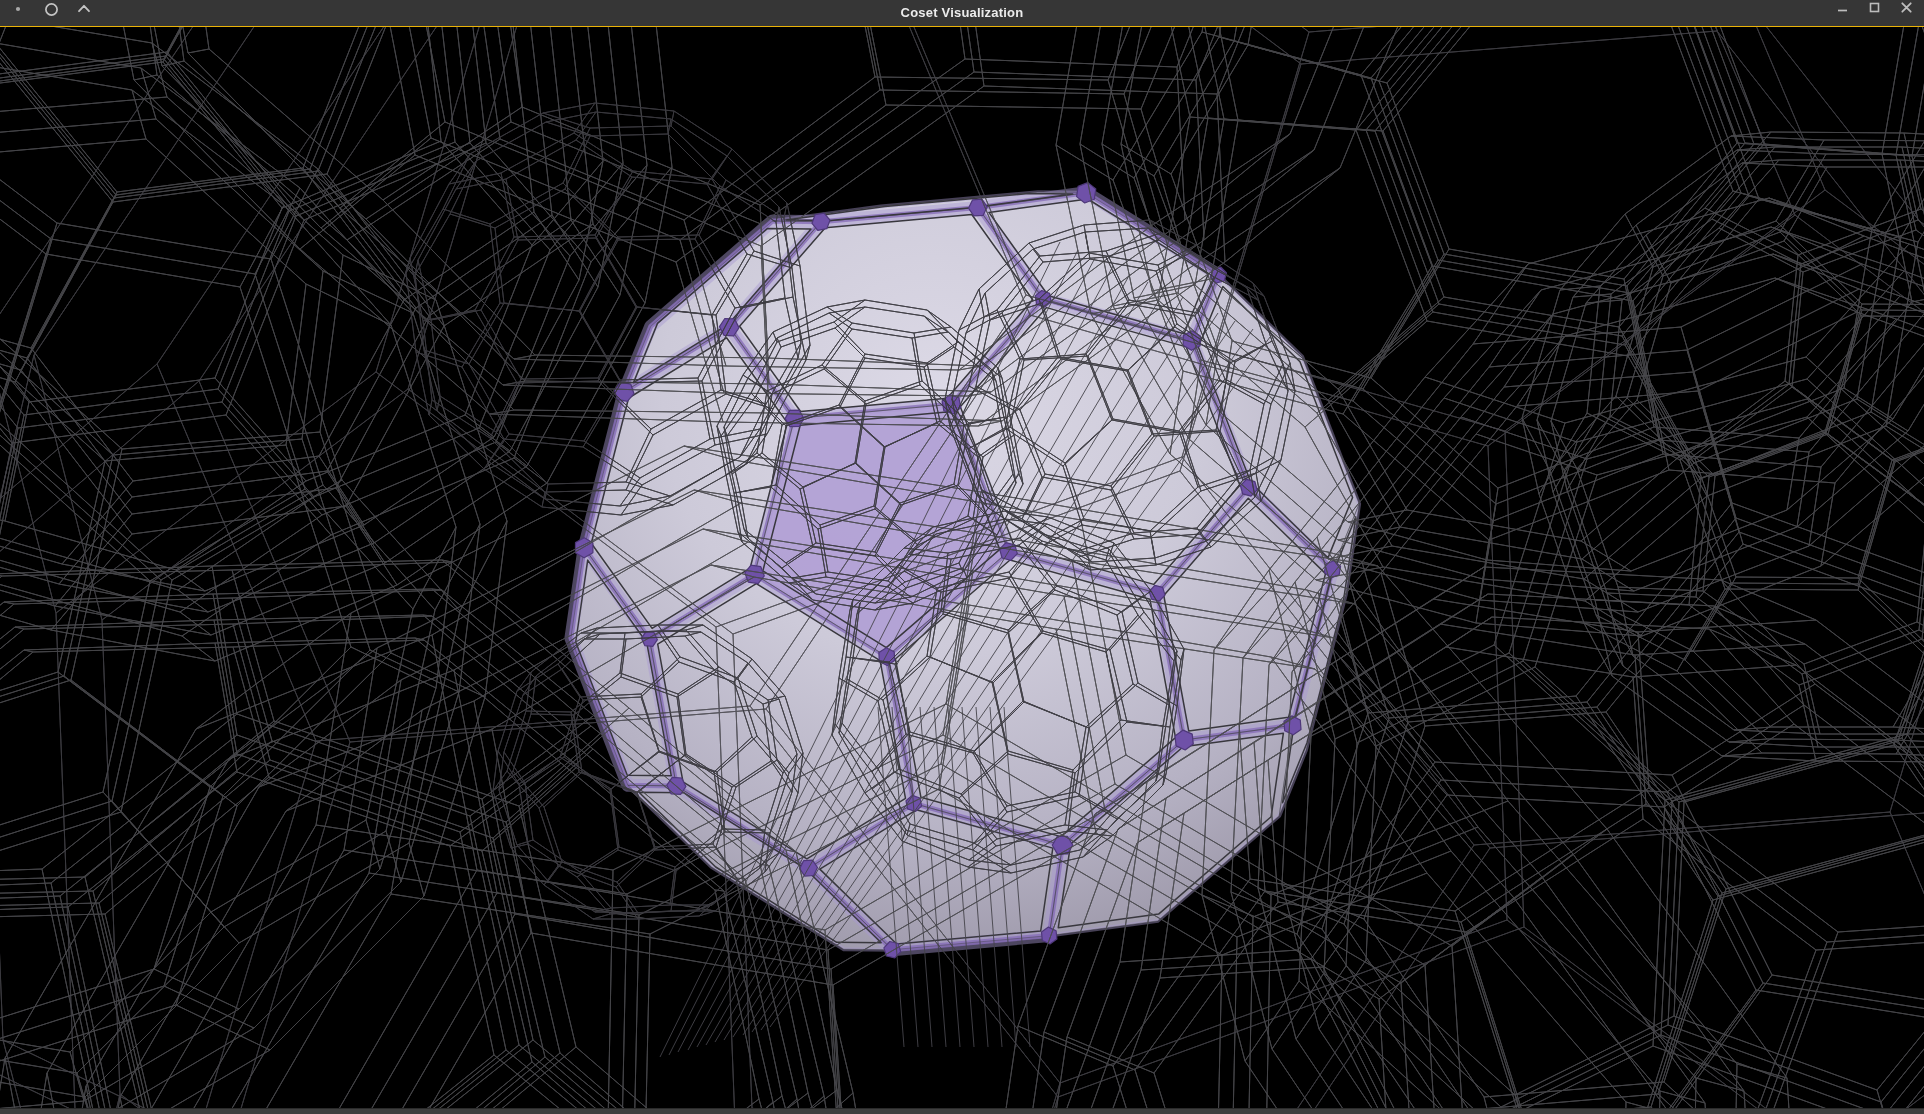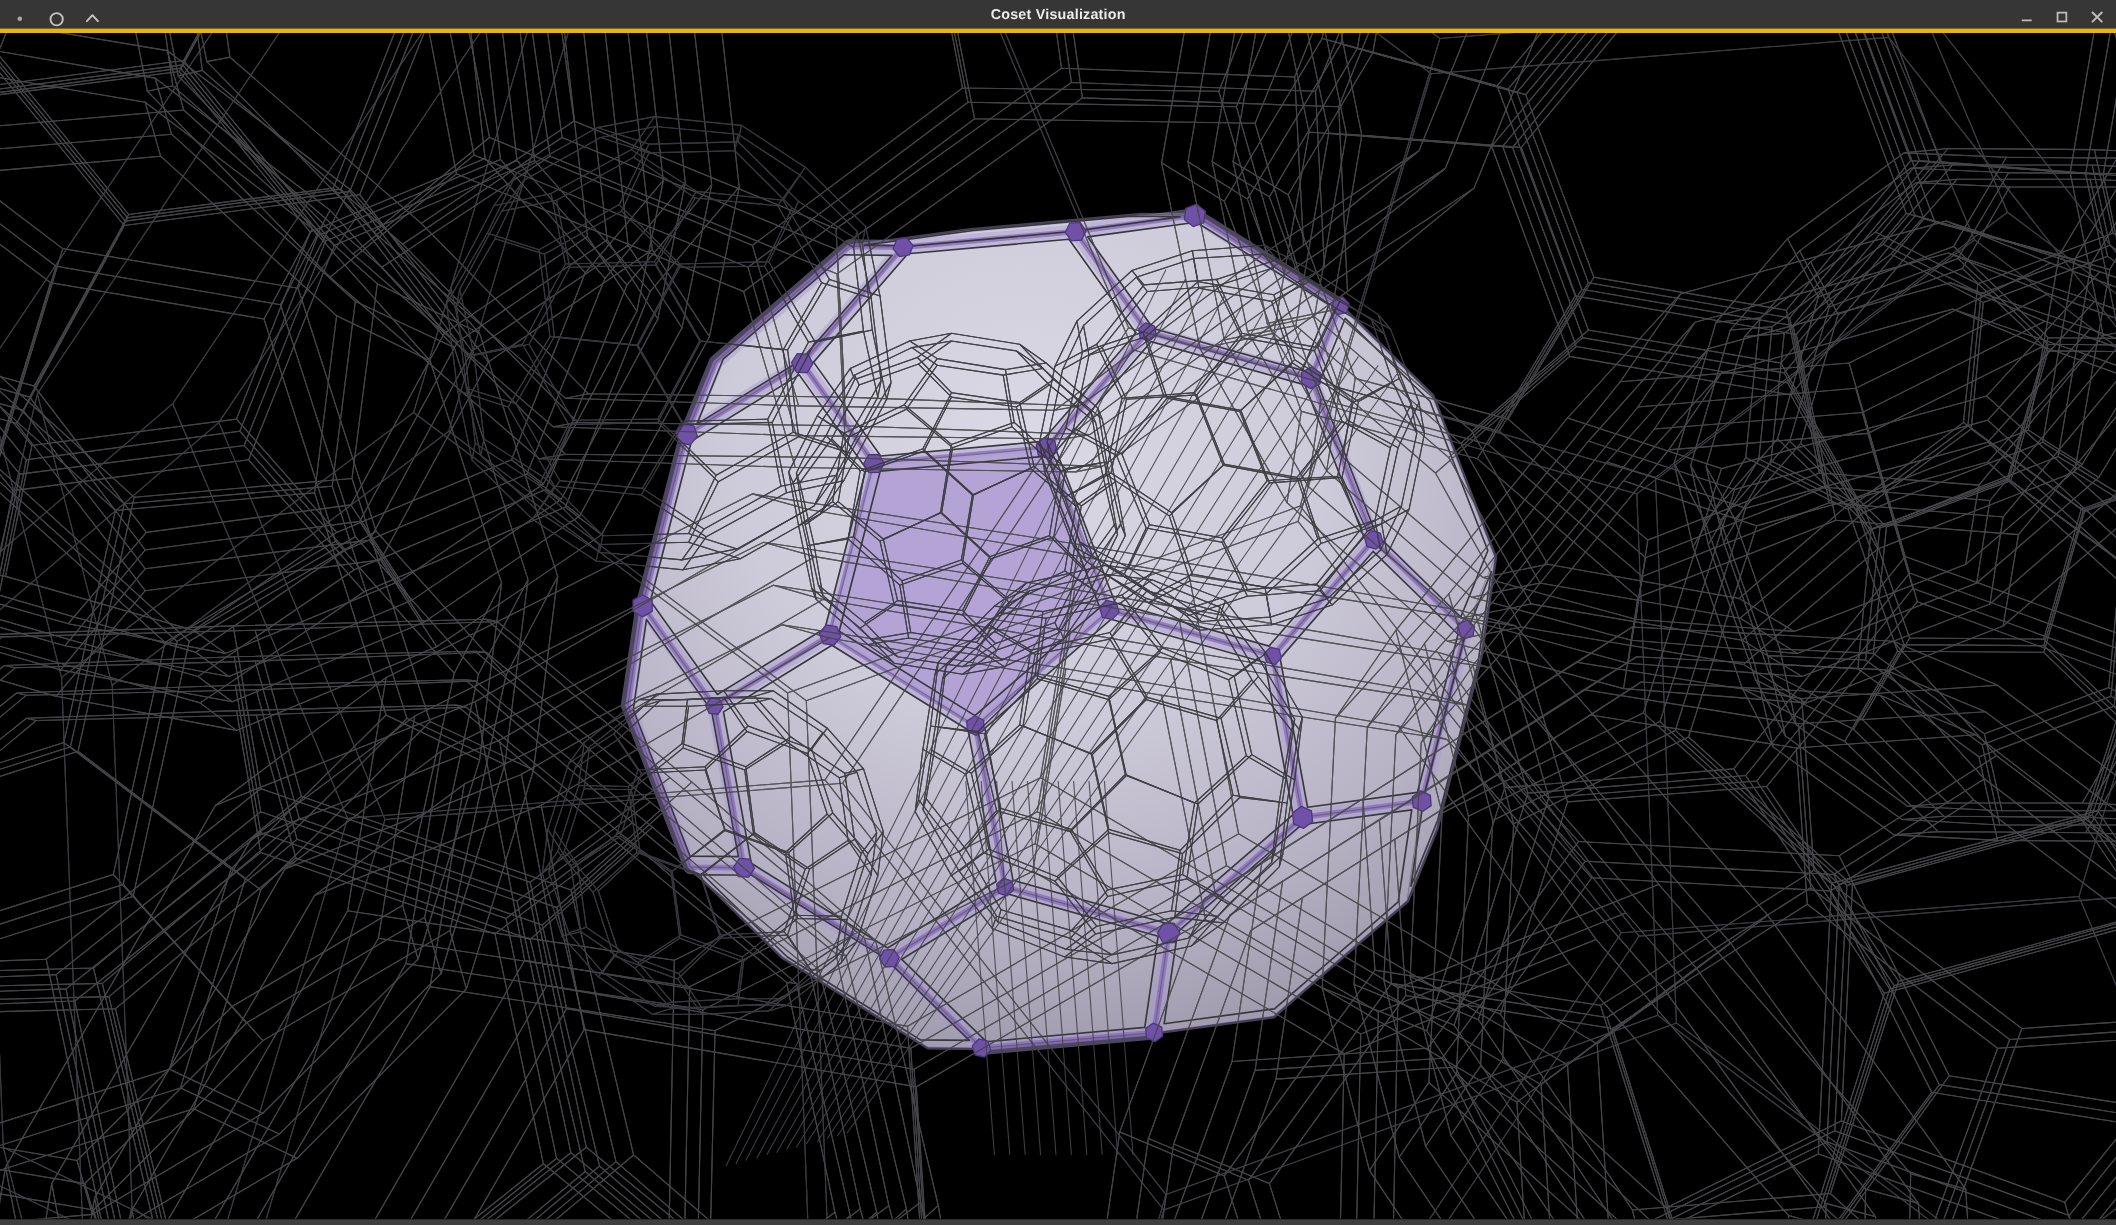--- a/index.html
+++ b/index.html
@@ -1,20 +1,20 @@
 <!DOCTYPE html>
 <html><head>
 <meta charset="utf-8">
 <style>
   html,body{margin:0;padding:0;background:#000;}
   body{width:1924px;height:1114px;overflow:hidden;font-family:"Liberation Sans",sans-serif;}
   .window{width:1924px;height:1114px;display:flex;flex-direction:column;background:#000;}
   
-  .titlebar{flex:0 0 26px;height:26px;background:#363636;border-bottom:4px solid #eab308;
-            display:flex;align-items:flex-end;position:relative;user-select:none;}
+  .titlebar{flex:0 0 26px;height:26px;background:#363636;border-bottom:1px solid #eab308;
+            display:flex;align-items:flex-start;position:relative;user-select:none;}
   .tb-left{display:flex;align-items:center;gap:15px;padding-left:9px;}
   .tb-icon{width:18px;height:18px;display:flex;align-items:center;justify-content:center;cursor:pointer;}
   .tb-title{position:absolute;left:50%;top:0;transform:translateX(-50%);line-height:26px;
             font-size:13px;font-weight:bold;color:#ececec;letter-spacing:.2px;white-space:nowrap;}
   .tb-right{margin-left:auto;display:flex;align-items:center;gap:18px;padding-right:11px;}
   .ctrl{background:none;border:none;padding:0;margin:0;width:14px;height:18px;
         display:flex;align-items:center;justify-content:center;cursor:pointer;}
   
   .viewport{flex:1 1 auto;position:relative;background:#000;overflow:hidden;}
   .viewport svg{display:block;}

